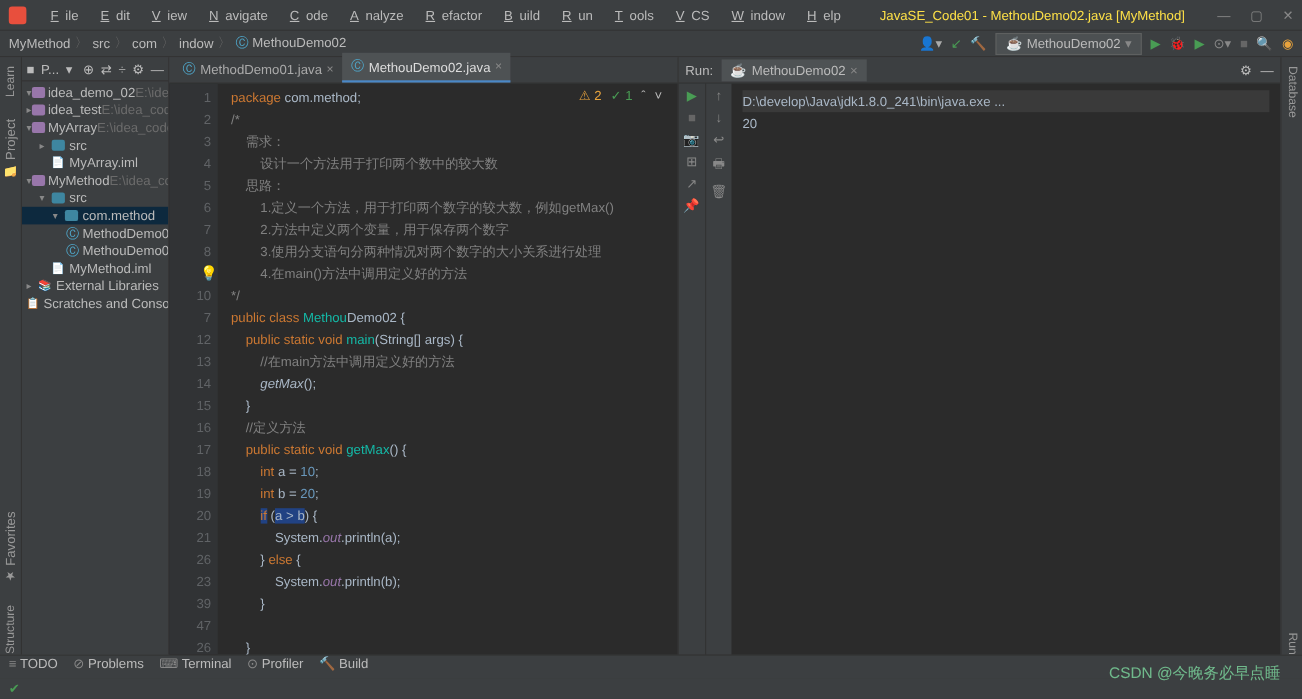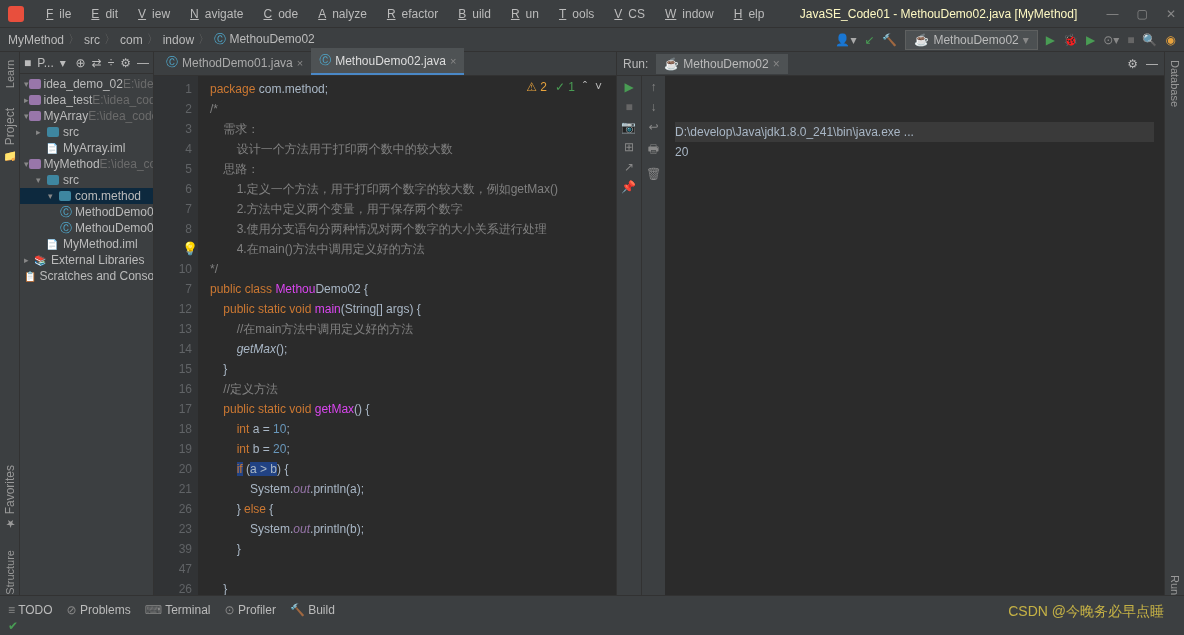--- a/index.html
+++ b/index.html
@@ -2,21 +2,21 @@
 <html><head>
 <meta charset="utf-8">
 <style>
 *{margin:0;padding:0;box-sizing:border-box;font-family:"Segoe UI",Arial,sans-serif;font-size:12px;}
 body{background:#3c3f41;color:#bbbbbb;width:1184px;height:635px;overflow:hidden;position:relative;}
 .titlebar{height:28px;background:#3c3f41;display:flex;align-items:center;padding:0 8px;border-bottom:1px solid #323232;}
 .titlebar .logo{width:16px;height:16px;background:#e84f3d;border-radius:3px;margin-right:10px;}
 .menu{display:flex;gap:2px;}
 .menu span{padding:4px 6px;cursor:pointer;}
 .menu .u{text-decoration:underline;display:inline;}
-.title-center{flex:1;text-align:center;color:#fef9c3;}
+.title-center{flex:1;text-align:center;color:#fde047;}
 .win-controls{display:flex;gap:18px;color:#888;}
 .navbar{height:24px;background:#3c3f41;display:flex;align-items:center;padding:0 8px;border-bottom:1px solid #323232;}
 .breadcrumb{display:flex;align-items:center;gap:4px;}
 .bc-sep{color:#666;}
 .nav-right{margin-left:auto;display:flex;align-items:center;gap:8px;}
 .combo{background:#4c5052;padding:2px 8px;border:1px solid #5e6060;display:flex;align-items:center;gap:4px;}
 .main{display:flex;height:543px;}
 .leftstrip{width:20px;background:#3c3f41;border-right:1px solid #323232;display:flex;flex-direction:column;align-items:center;padding-top:8px;gap:20px;}
 .leftstrip .v{writing-mode:vertical-rl;transform:rotate(180deg);font-size:11px;color:#999;cursor:pointer;}
 .project{width:134px;background:#3c3f41;border-right:1px solid #323232;overflow:hidden;}
@@ -33,38 +33,38 @@
 .tabs{height:24px;background:#3c3f41;display:flex;align-items:flex-end;border-bottom:1px solid #323232;padding-left:4px;}
 .tab{padding:4px 8px;display:flex;align-items:center;gap:4px;color:#aaa;cursor:pointer;}
 .tab.active{background:#4e5254;border-bottom:2px solid #4a88c7;color:#ddd;}
 .tab .x{color:#888;font-size:11px;}
 .editor-body{flex:1;display:flex;background:#2b2b2b;position:relative;overflow:hidden;}
 .gutter{width:44px;background:#313335;text-align:right;padding:3px 6px 0 0;color:#606366;font-family:Consolas,monospace;font-size:12px;line-height:20px;}
 .gutter .ln{height:20px;position:relative;}
 .code{flex:1;padding:3px 0 0 12px;font-family:Consolas,monospace;font-size:13px;line-height:20px;white-space:pre;color:#a9b7c6;}
 .kw{color:#cc7832;}
 .cmt{color:#808080;}
-.fn{color:#d946ef;}
+.fn{color:#14b8a6;}
 .fld{color:#9876aa;font-style:italic;}
 .num{color:#6897bb;}
 .hl{background:#214283;}
 .ed-indicators{position:absolute;top:4px;right:14px;display:flex;gap:8px;font-size:11px;z-index:2;}
 .run-panel{width:548px;border-left:1px solid #323232;display:flex;flex-direction:column;}
 .run-head{height:24px;background:#3c3f41;display:flex;align-items:center;padding:0 6px;gap:8px;border-bottom:1px solid #323232;}
 .run-tab{background:#4e5254;padding:3px 8px;display:flex;align-items:center;gap:4px;}
 .run-body{flex:1;display:flex;background:#2b2b2b;}
 .run-gutter{width:24px;background:#3c3f41;display:flex;flex-direction:column;align-items:center;padding-top:4px;gap:6px;}
 .run-gutter2{width:24px;background:#3c3f41;border-left:1px solid #323232;display:flex;flex-direction:column;align-items:center;padding-top:4px;gap:6px;}
-.console{flex:1;padding:6px 10px;font-family:Consolas,monospace;font-size:13px;line-height:20px;color:#a9b7c6;margin-top:40px;}
+.console{flex:1;padding:6px 10px;font-family:Consolas,monospace;font-size:13px;line-height:20px;color:#a9b7c6;}
 .console .cmd{background:#3a3a3a;}
 .rightstrip{width:20px;background:#3c3f41;border-left:1px solid #323232;display:flex;flex-direction:column;align-items:center;padding-top:8px;}
 .rightstrip .v{writing-mode:vertical-rl;font-size:11px;color:#999;}
-.bottom-bar{height:22px;background:#3c3f41;border-top:1px solid #323232;display:flex;align-items:flex-end;padding:0 8px;gap:14px;font-size:11px;}
+.bottom-bar{height:22px;background:#3c3f41;border-top:1px solid #323232;display:flex;align-items:flex-start;padding:0 8px;gap:14px;font-size:11px;}
 .status{height:18px;background:#3c3f41;display:flex;align-items:center;padding:0 8px;font-size:11px;color:#999;}
-.watermark{position:absolute;bottom:14px;right:20px;color:#fde047;font-size:14px;opacity:0.7;}
+.watermark{position:absolute;bottom:14px;right:20px;color:#86efac;font-size:14px;opacity:0.7;}
 .bulb{position:absolute;left:28px;top:165px;color:#f0a030;font-size:13px;}
 </style>
 </head>
 <body>
 
 <div class="titlebar">
   <div class="logo"></div>
   <div class="menu" id="menu">
       <span><span class="u">F</span>ile</span>
       <span><span class="u">E</span>dit</span>

